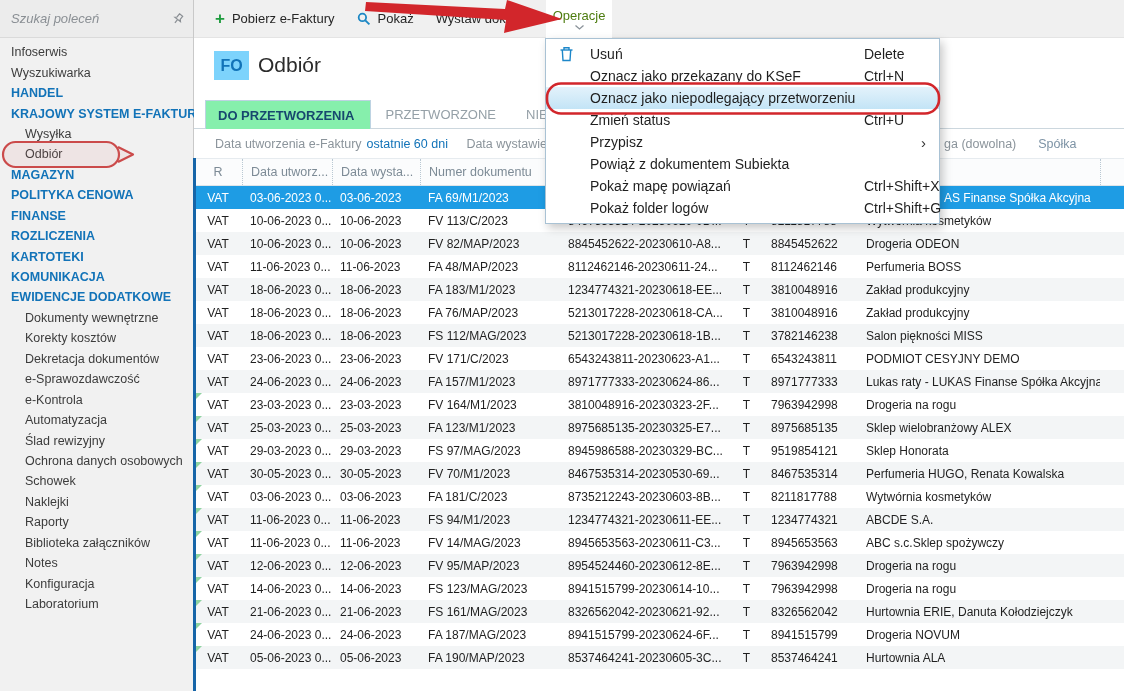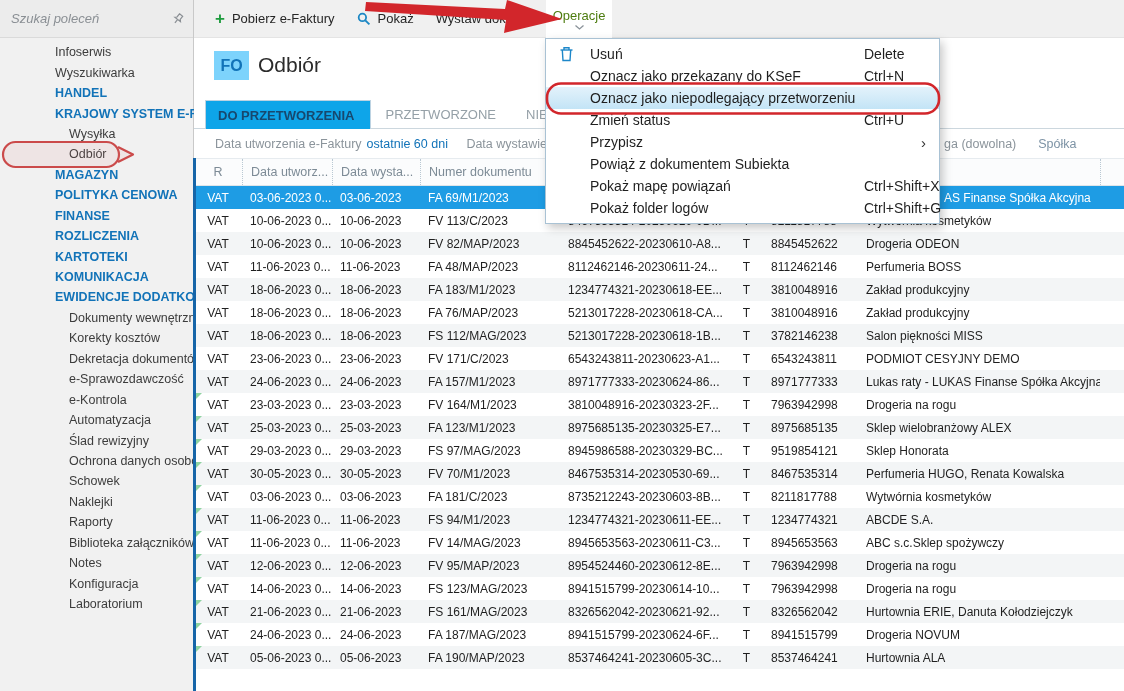--- a/index.html
+++ b/index.html
@@ -6,21 +6,21 @@
   body{width:1124px;height:691px;position:relative;overflow:hidden;background:#fff;
        font-family:"Liberation Sans",sans-serif;-webkit-font-smoothing:antialiased;}
 
   
   .sidebar{position:absolute;left:0;top:0;width:194px;height:691px;background:#f1f1f1;
            border-right:1px solid #c9c9c9;box-sizing:border-box;}
   .search{height:38px;background:#ececec;border-bottom:1px solid #dadada;
           display:flex;align-items:center;padding:0 8px 0 11px;box-sizing:border-box;}
   .search .ph{flex:1;font-style:italic;color:#8a8f94;font-size:13px;}
   .pin{width:14px;height:14px;flex:0 0 auto;}
-  .nav{position:absolute;top:42px;left:0;right:1px;padding-left:44px;}
+  .nav{position:absolute;top:42px;left:0;right:1px;}
   .nav-item{height:20.45px;display:flex;align-items:center;padding-left:11px;
             font-size:12.5px;color:#3c3c3c;white-space:nowrap;cursor:default;}
   .nav-item.category{color:var(--accent);font-weight:600;}
   .nav-item.ind{padding-left:25px;}
 
   
   .main{position:absolute;left:194px;top:0;width:930px;height:691px;background:#fff;}
   .toolbar{position:absolute;left:0;top:0;right:0;height:38px;background:#f0f0f0;
            border-bottom:1px solid #e4e4e4;display:flex;align-items:center;padding-left:10px;box-sizing:border-box;}
   .tbtn{display:flex;align-items:center;gap:7px;font-size:13px;color:#262626;padding:0 11px;height:38px;box-sizing:border-box;}
@@ -28,21 +28,21 @@
   .op-btn{position:absolute;left:352px;top:0;width:66px;height:38px;background:#fff;
           display:flex;flex-direction:column;align-items:center;justify-content:center;gap:2px;
           font-size:13px;color:#4d7c0f;}
   .badge{position:absolute;left:20px;top:51px;width:35px;height:29px;background:#7dd3fc;
          color:var(--accent);font-weight:700;font-size:16px;display:flex;align-items:center;justify-content:center;}
   .page-title{position:absolute;left:64px;top:53px;font-size:21px;color:#2b2b2b;}
 
   .tabs{position:absolute;left:0;right:0;top:100px;height:29px;border-bottom:1px solid #ccd7de;
         display:flex;align-items:stretch;padding-left:11px;font-size:13px;box-sizing:border-box;}
   .tab{display:flex;align-items:center;padding:0 15px;color:#95a0a7;white-space:nowrap;}
-  .tab.active{background:#0ea5e9;border:1px solid #bdd3e2;border-bottom:none;color:#17486e;font-weight:700;margin-bottom:-1px;padding-left:12px;}
+  .tab.active{background:#86efac;border:1px solid #bdd3e2;border-bottom:none;color:#17486e;font-weight:700;margin-bottom:-1px;padding-left:12px;}
 
   .filters{position:absolute;left:0;right:0;top:129px;height:29px;display:flex;align-items:center;
            font-size:12.5px;padding-left:21px;white-space:nowrap;}
   .fgroup{margin-right:15px;}
   .fname{color:#8b949b;}
   .fval{color:var(--accent);margin-left:5px;}
   .filters-right{position:absolute;left:750px;top:0;height:29px;display:flex;align-items:center;}
   .fright{color:#8b949b;}
   .fmore{color:#7d93a5;margin-left:22px;}
 

